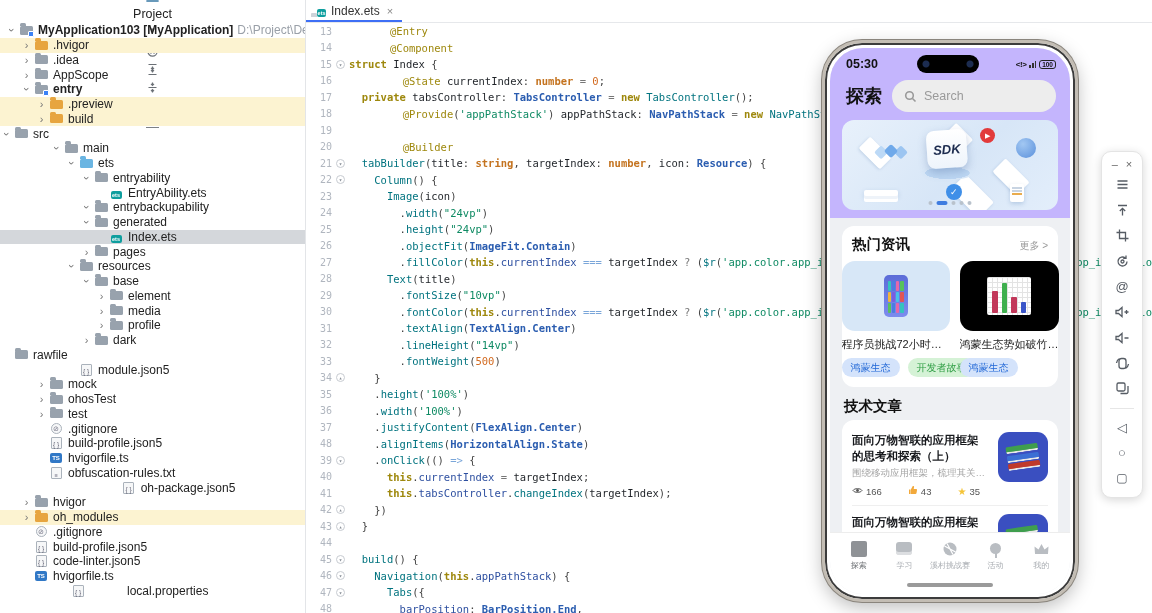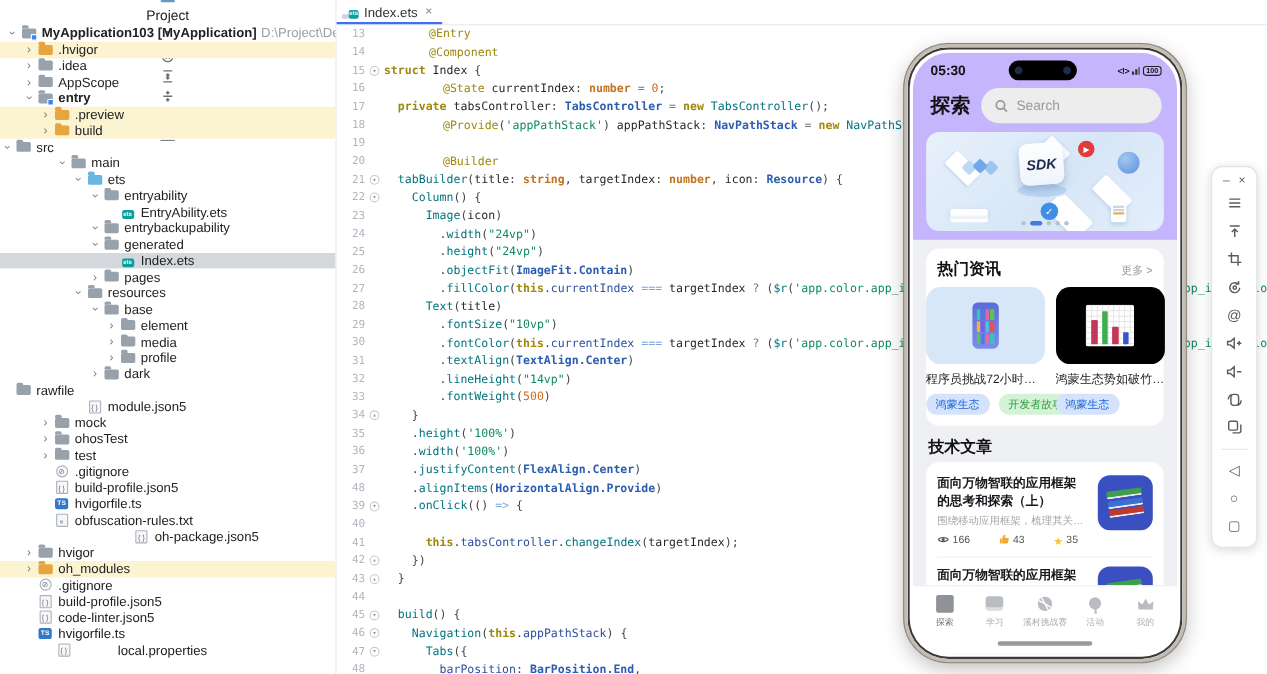--- a/index.html
+++ b/index.html
@@ -477,21 +477,21 @@
         </span>
         <span class="lbl">code-linter.json5</span>
       </div>
       <div class="row" style="padding-left: 20px;">
         <span class="chev"></span>
         <span class="tico">
           <span class="fico ts">TS</span>
         </span>
         <span class="lbl">hvigorfile.ts</span>
       </div>
-      <div class="row" style=" gap: 37px;">
+      <div class="row" style="padding-left: 20px; gap: 37px;">
         <span class="chev"></span>
         <span class="tico">
           <span class="fico json">{ }</span>
         </span>
         <span class="lbl">local.properties</span>
       </div>
     </div>
 </div>
 
 <div class="editor">
@@ -635,32 +635,33 @@
         <span class="src"><span class="t-pl">    </span><span class="t-pn">.</span><span class="t-fn">width</span><span class="t-pn">(</span><span class="t-st">'100%'</span><span class="t-pn">)</span></span>
       </div>
       <div class="cl">
         <span class="gut">37</span>
         <span class="foldc"></span>
         <span class="src"><span class="t-pl">    </span><span class="t-pn">.</span><span class="t-fn">justifyContent</span><span class="t-pn">(</span><span class="t-ty">FlexAlign.Center</span><span class="t-pn">)</span></span>
       </div>
       <div class="cl">
         <span class="gut">48</span>
         <span class="foldc"></span>
-        <span class="src"><span class="t-pl">    </span><span class="t-pn">.</span><span class="t-fn">alignItems</span><span class="t-pn">(</span><span class="t-ty">HorizontalAlign.Provide</span><span class="t-pn">)</span></span>
+        <span class="src"><span class="t-pl">    </span><span class="t-pn">.</span><span class="t-fn">alignItems</span><span class="t-pn">(</span><span class="t-ty">HorizontalAlign.State</span><span class="t-pn">)</span></span>
       </div>
       <div class="cl">
         <span class="gut">39</span>
         <span class="foldc">
           <span class="fm">▾</span>
         </span>
         <span class="src"><span class="t-pl">    </span><span class="t-pn">.</span><span class="t-fn">onClick</span><span class="t-pn">(()</span><span class="t-pl"> </span><span class="t-op">=&gt;</span><span class="t-pl"> </span><span class="t-pn">{</span></span>
       </div>
       <div class="cl">
         <span class="gut">40</span>
         <span class="foldc"></span>
+        <span class="src"><span class="t-pl">      </span><span class="t-kw">this</span><span class="t-pn">.</span><span class="t-pr">currentIndex</span><span class="t-pl"> </span><span class="t-eq">=</span><span class="t-pl"> targetIndex</span><span class="t-pn">;</span></span>
       </div>
       <div class="cl">
         <span class="gut">41</span>
         <span class="foldc"></span>
         <span class="src"><span class="t-pl">      </span><span class="t-kw">this</span><span class="t-pn">.</span><span class="t-pr">tabsController</span><span class="t-pn">.</span><span class="t-fn">changeIndex</span><span class="t-pn">(</span><span class="t-pl">targetIndex</span><span class="t-pn">);</span></span>
       </div>
       <div class="cl">
         <span class="gut">42</span>
         <span class="foldc">
           <span class="fm">▴</span>

